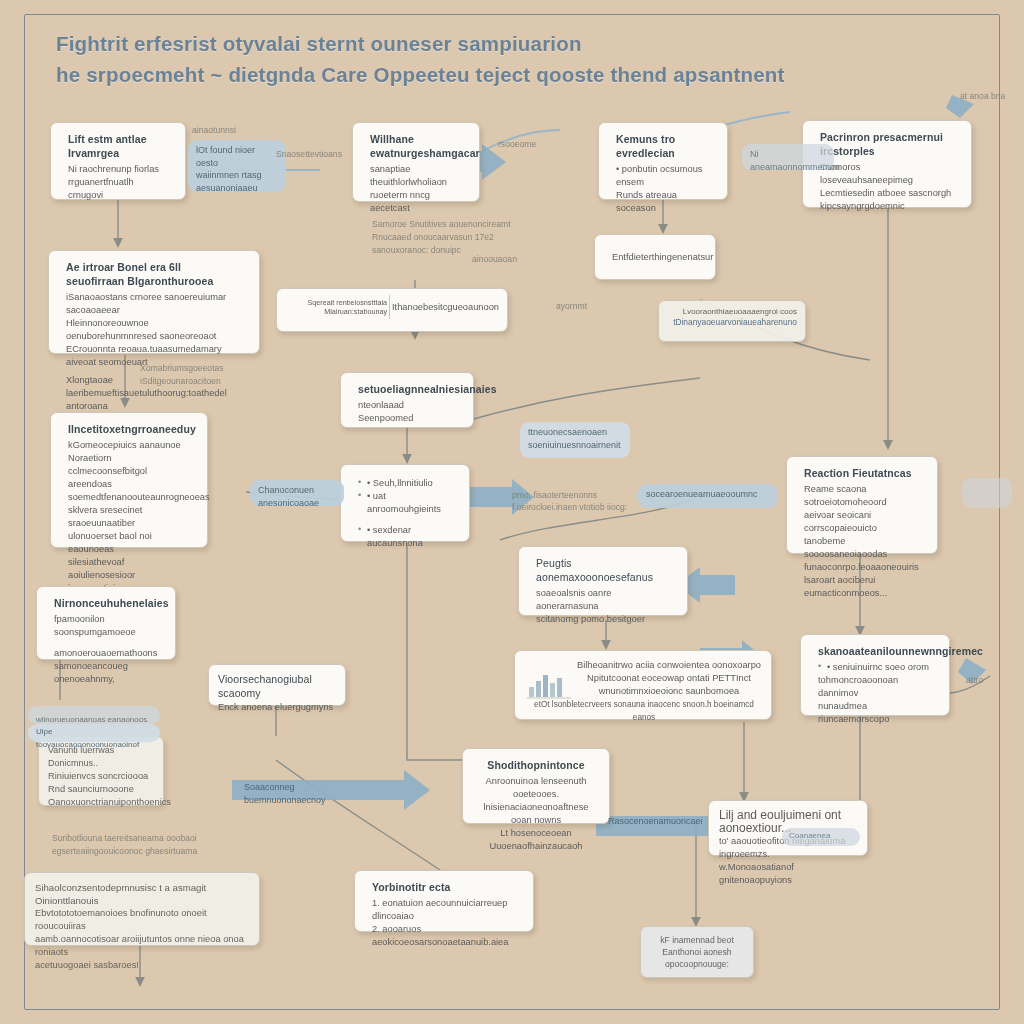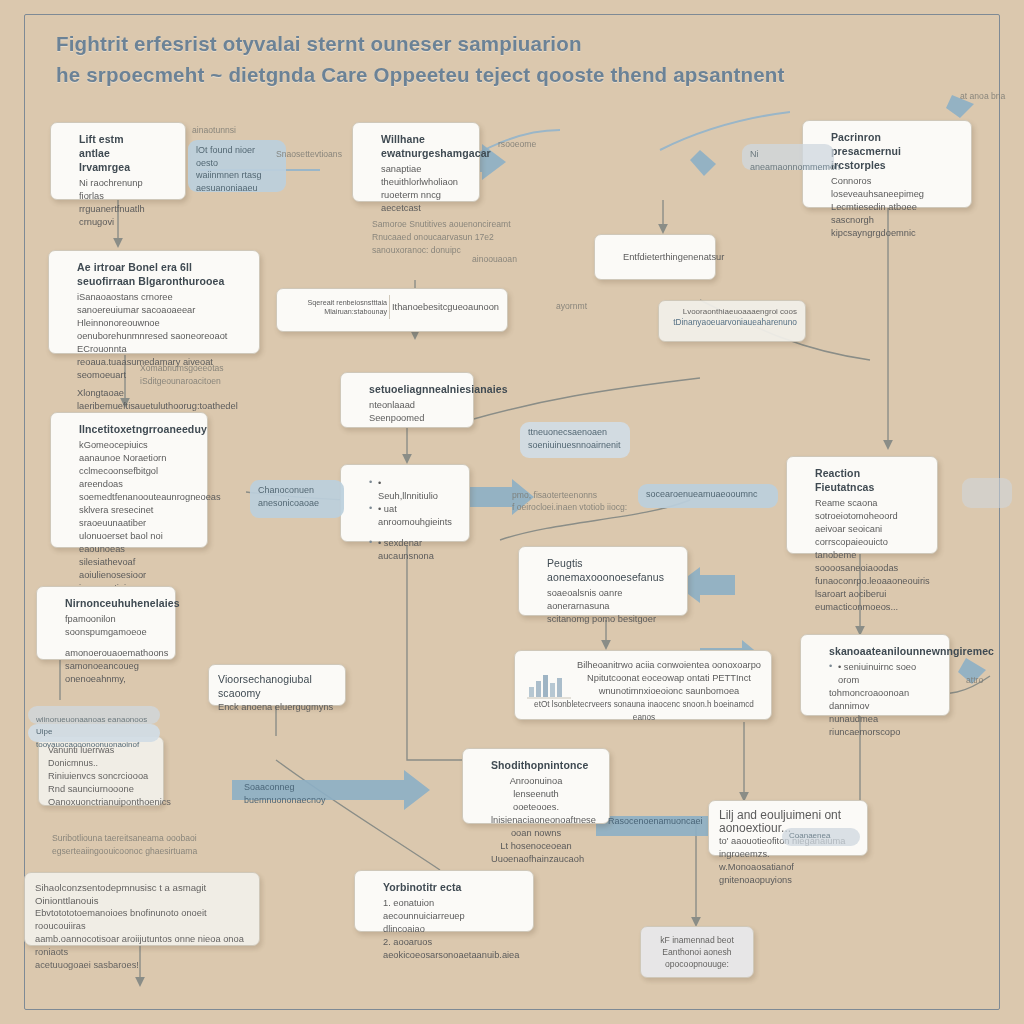--- a/index.html
+++ b/index.html
@@ -28,21 +28,21 @@
   }
 
   
   .node{
     position:absolute;
     background:#fbfaf7;
     border:1px solid #cfc8ba;
     border-radius:7px;
     box-shadow:2px 3px 5px rgba(90,70,45,.20);
     box-sizing:border-box;
-    padding:9px 28px;
+    padding:9px 17px;
     color:#4a4a4a;
     filter:blur(.25px);
   }
   .node .hd{
     display:block;font-weight:bold;font-size:10.5px;line-height:14px;
     color:#3f4a52;margin-bottom:3px;letter-spacing:.1px;
   }
   .node .ln{display:block;font-size:9.3px;line-height:13px;color:#5b5b5b;}
   .node .ln.b{padding-left:9px;position:relative;}
   .node .ln.b:before{content:"•";position:absolute;left:0;top:-1px;color:#7d8a94;}
@@ -161,20 +161,25 @@
     <span class="ln">Ni raochrenunp fiorlas</span>
     <span class="ln">rrguanertfnuatlh crnugovi</span>
   </div>
 
   <div class="node" style="left:352px;top:122px;width:128px;height:80px;">
     <span class="hd">Willhane ewatnurgeshamgacar</span>
     <span class="ln">sanaptiae theuithlorlwholiaon</span>
     <span class="ln">ruoeterm nncg aecetcast</span>
   </div>
 
+  <div class="node" style="left:598px;top:122px;width:130px;height:78px;">
+    <span class="hd">Kemuns tro evredlecian</span>
+    <span class="ln">• ponbutin ocsumous ensem</span>
+    <span class="ln">Runds atreaua soceason</span>
+  </div>
 
   <div class="node" style="left:802px;top:120px;width:170px;height:88px;">
     <span class="hd">Pacrinron presacmernui ircstorples</span>
     <span class="ln">Connoros loseveauhsaneepimeg</span>
     <span class="ln">Lecmtiesedin atboee sascnorgh</span>
     <span class="ln">kipcsayngrgdoemnic</span>
   </div>
 
   <div class="node" style="left:48px;top:250px;width:212px;height:104px;">
     <span class="hd">Ae irtroar Bonel era 6ll seuofirraan Blgaronthurooea</span>
@@ -319,21 +324,21 @@
 
   <div class="chip ghost" style="left:742px;top:144px;width:92px;height:26px;">
     <span style="display:block;">Ni aneamaonnommemon</span>
   </div>
 
   <div class="chip pale" style="left:520px;top:422px;width:110px;height:36px;">
     <span style="display:block;">ttneuonecsaenoaen</span>
     <span style="display:block;">soeniuinuesnnoairnenit</span>
   </div>
 
-  <div class="chip" style="left:250px;top:480px;width:94px;height:38px;">
+  <div class="chip" style="left:250px;top:480px;width:94px;height:26px;">
     <span style="display:block;">Chanoconuen</span>
     <span style="display:block;">anesonicoaoae</span>
   </div>
 
   <div class="chip" style="left:638px;top:484px;width:140px;height:24px;">
     <span style="display:block;">socearoenueamuaeooumnc</span>
   </div>
 
   <div class="chip ghost" style="left:28px;top:706px;width:132px;height:18px;padding:8px 8px;">
     <span style="display:block;font-size:8px;">wiinorueuonaanoas eanaonoos</span>

